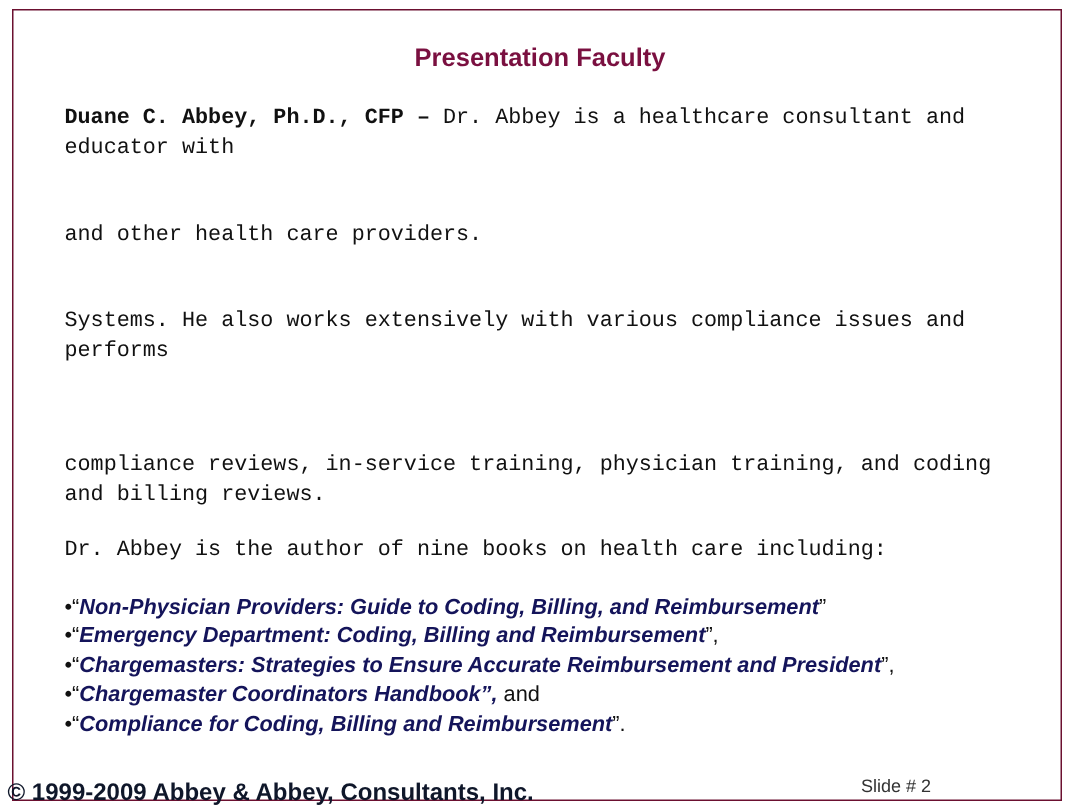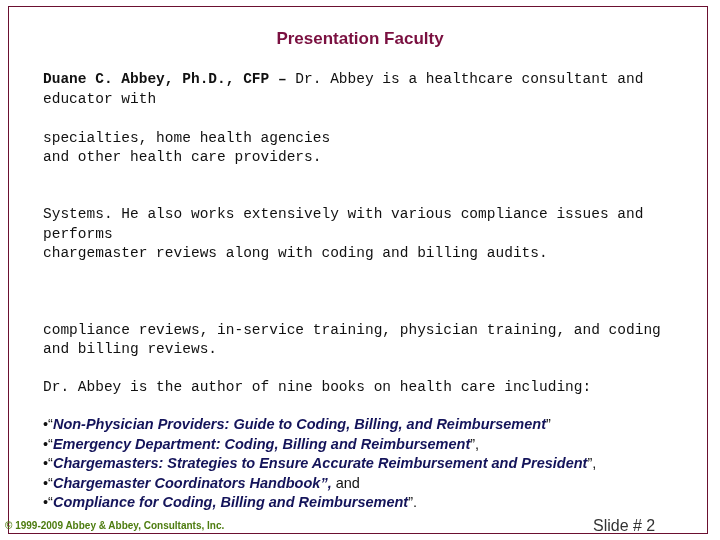--- a/index.html
+++ b/index.html
@@ -7,41 +7,40 @@
          font-family:"Liberation Sans", sans-serif; color:#111; }
   .frame { position:absolute; left:8px; top:6px; width:700px; height:528px;
            border:1px solid #6b1030; box-sizing:border-box; }
   .title { position:absolute; left:0; width:720px; top:29px; text-align:center;
            font-size:17px; font-weight:bold; color:#7a1040; }
   .body { position:absolute; left:43px; top:70px; width:650px; font-size:14.5px; line-height:19.5px; }
   .para { margin:0 0 18px 0;font-family:Liberation Mono, monospace; }
   .para b { font-weight:bold; }
   .book { white-space:nowrap; }
   .book i { font-weight:bold; color:#14145a;margin-top:24px; }
-  .footer-left { position:absolute; left:5px; top:520px; font-size:10px; font-weight:bold; color:#4d7c0f; }
-  .footer-right { position:absolute; left:593px; top:517px; font-size:16px; color:#333; }
+  .footer-left { position:absolute; left:5px; top:520px; font-size:16px; font-weight:bold; color:#0f172a; }
+  .footer-right { position:absolute; left:574px; top:517px; font-size:12px; color:#333; }
 </style>
 </head>
 <body>
 
 <div class="frame"></div>
 
 <div class="title">Presentation Faculty</div>
 
 <div class="body">
   <p class="para">
     <b>Duane C. Abbey, Ph.D., CFP –</b><span> Dr. Abbey is a healthcare consultant and educator with</span><br>
     <br>
-    <span>specialties, home health agencies</span><br>
+    <br>
     <span>and other health care providers.</span>
   </p>
   <p class="para">
     <br>
     <span>Systems.  He also works extensively with various compliance issues and performs</span><br>
-    <span>chargemaster reviews along with coding and billing audits.</span>
   </p>
   <p class="para">
     <br>
     <br>
     <span>compliance reviews, in-service training, physician training, and coding and billing reviews.</span>
   </p>
   <p class="para">Dr. Abbey is the author of nine books on health care including:</p>
   <div>
     <div class="book"><span>•“</span><i>Non-Physician Providers: Guide to Coding, Billing, and Reimbursement</i><span>”</span></div>
     <div class="book"><span>•“</span><i>Emergency Department: Coding, Billing and Reimbursement</i><span>”,</span></div>

